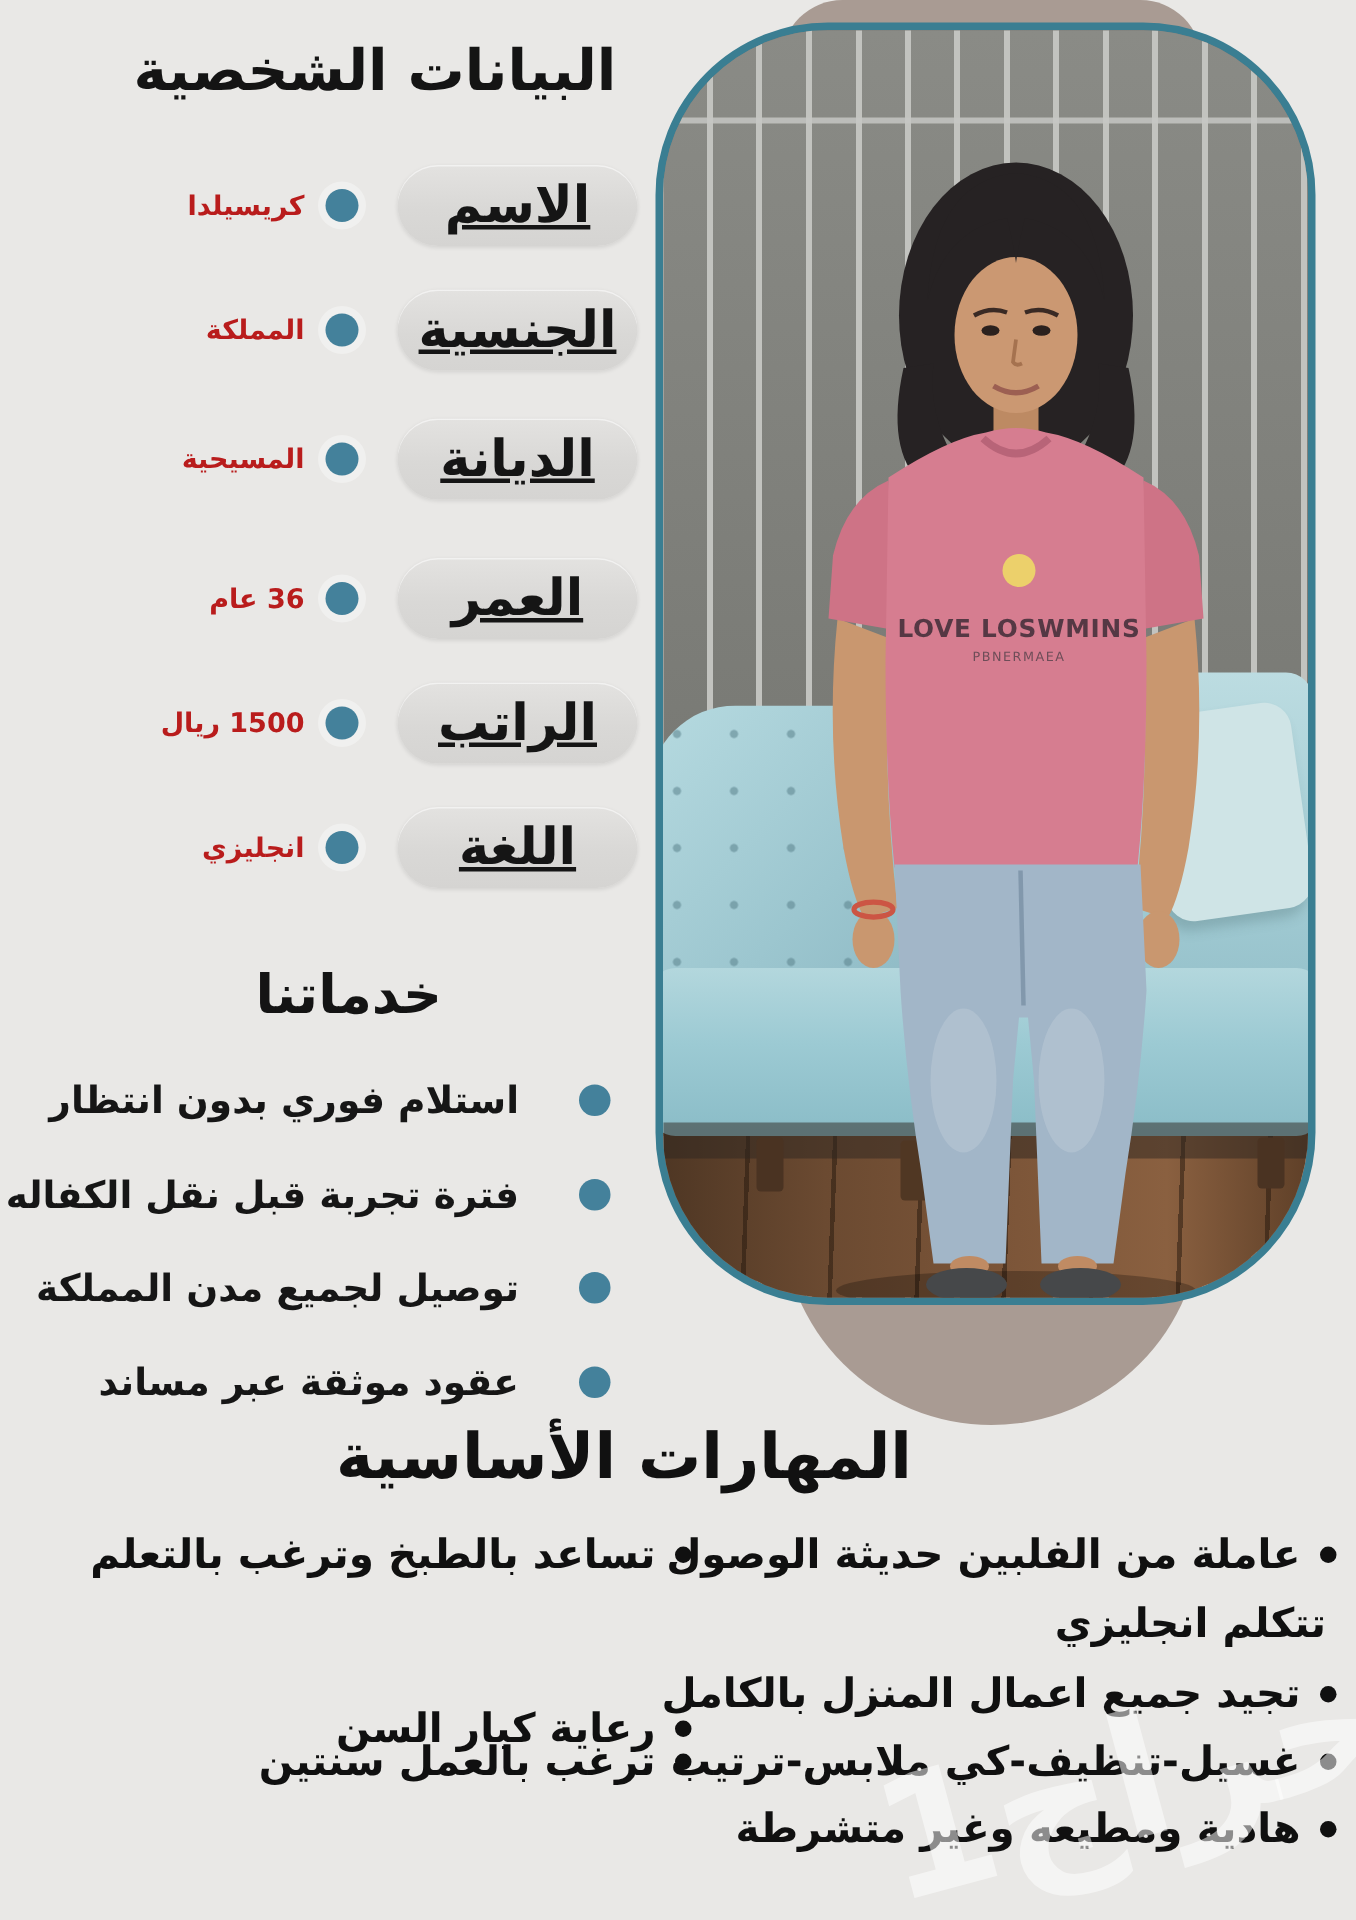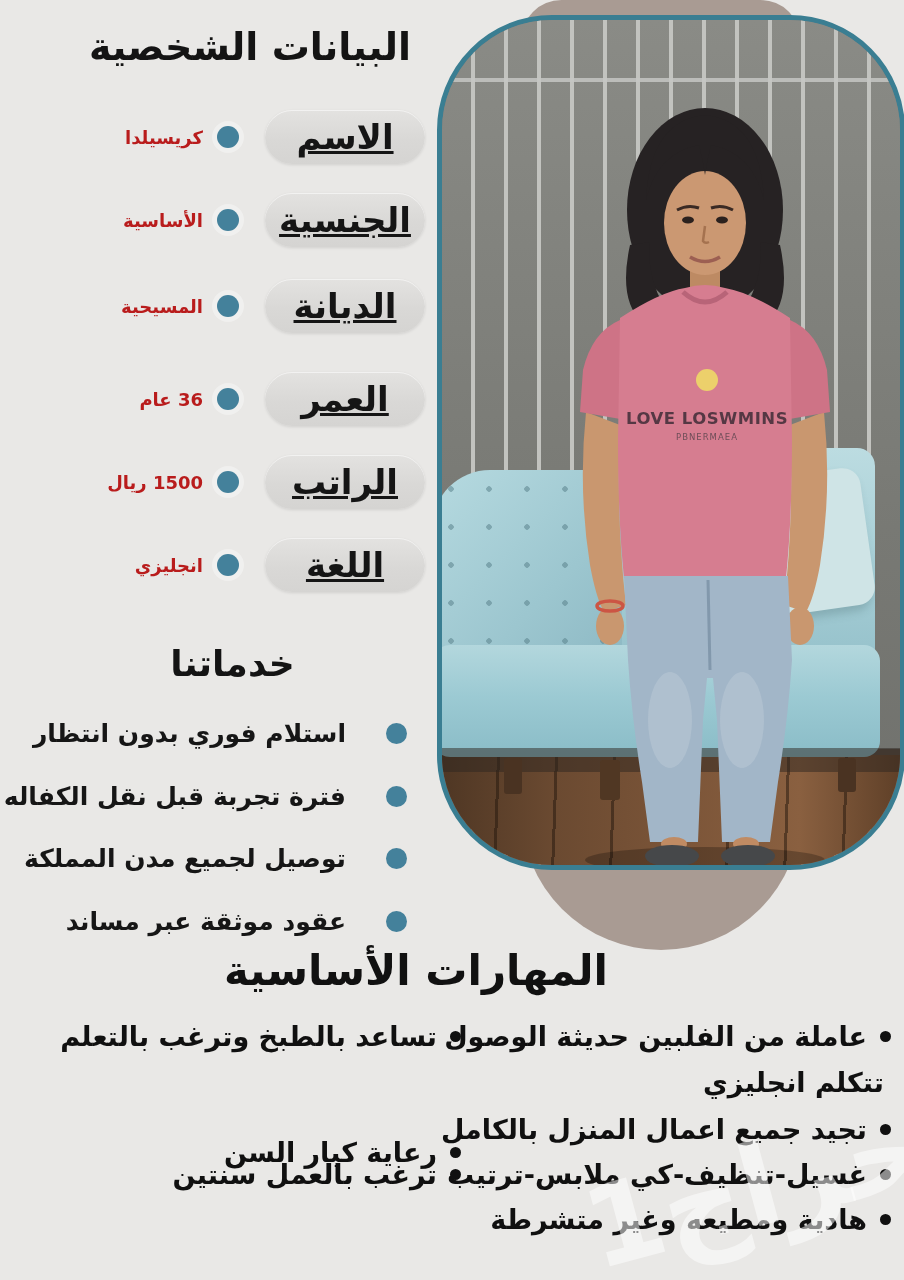--- a/index.html
+++ b/index.html
@@ -7,21 +7,21 @@
   .page{position:relative; width:904px; height:1280px; background:#e9e8e6; overflow:hidden;
         margin:0 auto; direction:rtl;}
 
   
   .taupe{position:absolute; left:521px; top:0; width:280px; height:950px;
          background:#a99b93; border-radius:42px 42px 145px 145px; z-index:1;}
 
   
   .photo-frame{position:absolute; left:437px; top:15px; width:430px; height:845px;
                border:5px solid #3a7e92; border-radius:115px; overflow:hidden; z-index:2;
-               background:#7d7e7a;padding-left:28px;}
+               background:#7d7e7a;}
   .wall{position:absolute; inset:0;
         background:
           repeating-linear-gradient(90deg, rgba(0,0,0,0) 0 29px, #c2c3bf 29px 33px),
           linear-gradient(180deg,#8a8b86 0%,#787974 60%,#6f706c 100%);}
   .wall-line{position:absolute; left:0; top:58px; width:100%; height:4px; background:#c6c7c3; opacity:.85;}
   .floor{position:absolute; left:0; top:735px; width:100%; height:110px;
          background:
            repeating-linear-gradient(92deg, rgba(0,0,0,0) 0 55px, rgba(35,22,12,.5) 55px 58px),
            linear-gradient(90deg,#4f3724 0%,#6b4a31 25%,#7d5639 55%,#8a6040 78%,#5f4028 100%);}
   .baseboard{position:absolute; left:0; top:729px; width:100%; height:8px; background:#4a3a2c; opacity:.7;}
@@ -148,21 +148,21 @@
   <div class="title-personal">البيانات الشخصية</div>
 
   <div class="info-row" style="top:110px">
     <div class="pill">الاسم</div>
     <div class="dot"></div>
     <div class="val">كريسيلدا</div>
   </div>
   <div class="info-row" style="top:193px">
     <div class="pill">الجنسية</div>
     <div class="dot"></div>
-    <div class="val">الأساسية</div>
+    <div class="val">المملكة</div>
   </div>
   <div class="info-row" style="top:279px">
     <div class="pill">الديانة</div>
     <div class="dot"></div>
     <div class="val">المسيحية</div>
   </div>
   <div class="info-row" style="top:372px">
     <div class="pill">العمر</div>
     <div class="dot"></div>
     <div class="val">36 عام</div>

